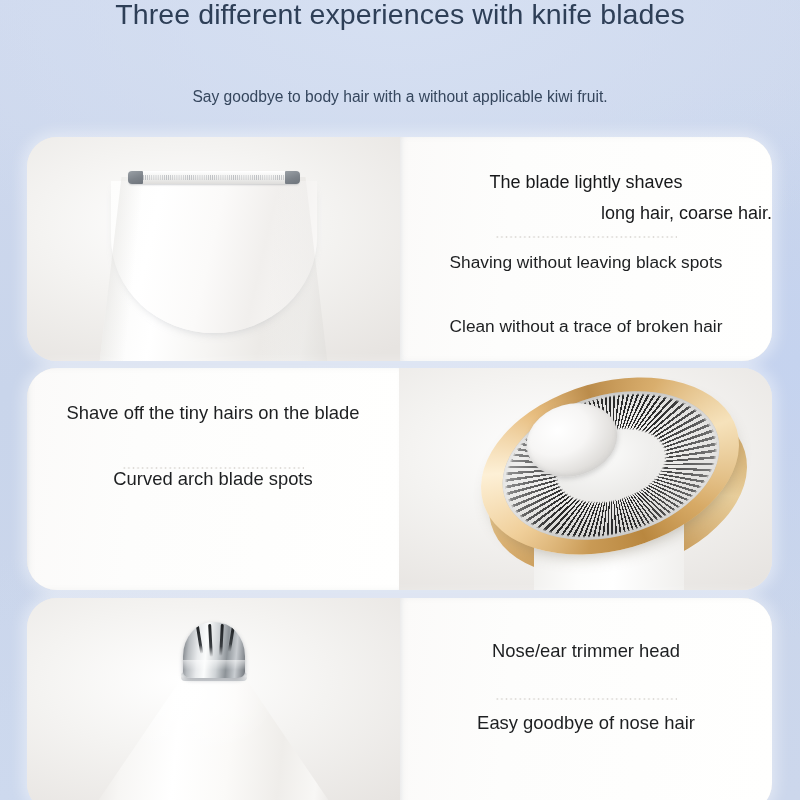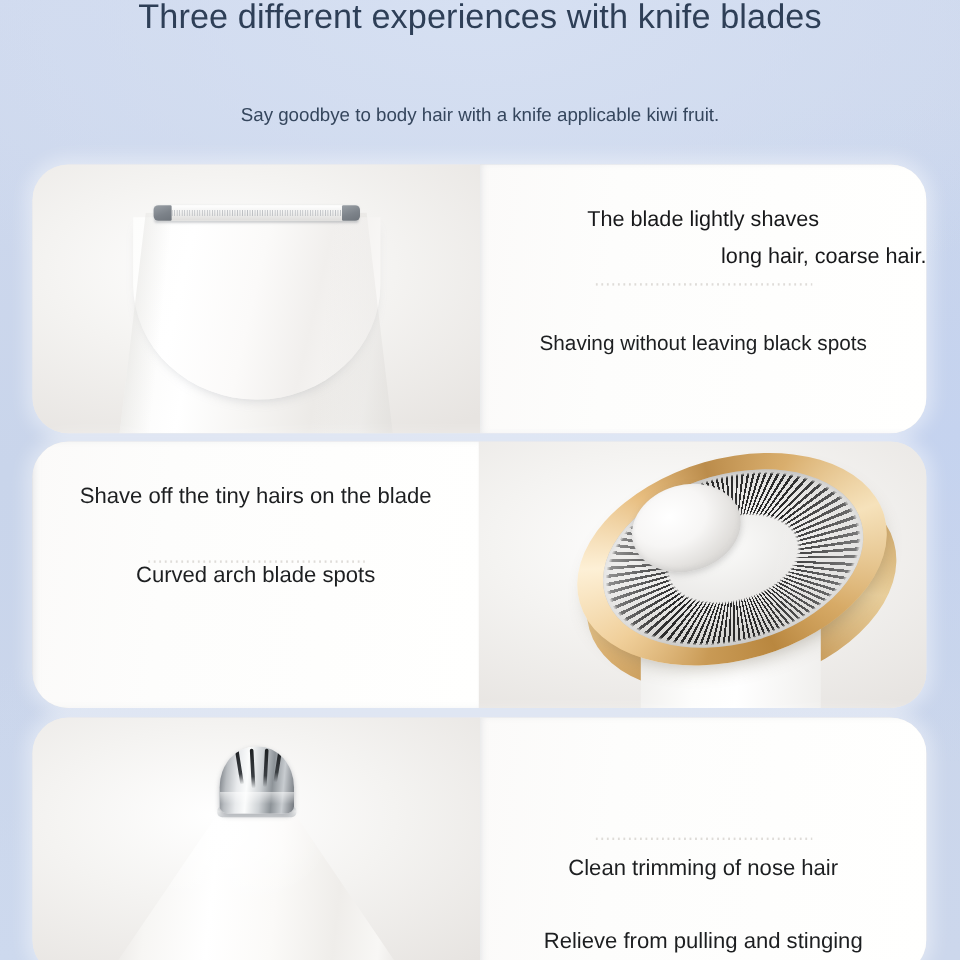--- a/index.html
+++ b/index.html
@@ -78,21 +78,21 @@
 
   
   .tx {
     position:absolute;
     width:100%;
     text-align:center;
     color:#1f2124;
     white-space:nowrap;
   }
   .tx.head  { font-size:18px; font-weight:400; line-height:31px; color:#17181a; }
-  .tx.body  { font-size:17.3px; font-weight:400; color:#1d1f21;margin-top:24px; }
+  .tx.body  { font-size:17.3px; font-weight:400; color:#1d1f21; }
   .tx.body2 { font-size:18.4px; font-weight:400; color:#1d1f21; }
 
   .dots {
     position:absolute;
     height:2px;
     left:50%;
     transform:translateX(-50%);
     background-image:radial-gradient(circle, #d9d6d2 0 .9px, rgba(0,0,0,0) 1.1px);
     background-size:4.6px 2px;
     background-repeat:repeat-x;
@@ -274,21 +274,21 @@
     background:linear-gradient(180deg,#d9dcde 0%,#f2f3f3 45%,#cfd2d5 100%);
   }
 </style>
 </head>
 <body>
 
 <div id="bg"></div>
 
 <div id="header">
   <div id="title">Three different experiences with knife blades</div>
-  <div id="subtitle">Say goodbye to body hair with a knife applicable kiwi fruit.</div>
+  <div id="subtitle">Say goodbye to body hair with a without applicable kiwi fruit.</div>
 </div>
 
 <div class="card" id="card1">
 
   <div class="pane-img">
     <div id="blade-assy">
       <div id="blade-body"></div>
       <div id="blade-arch"></div>
       <div id="blade-shade"></div>
       <div id="blade-strip">
@@ -299,20 +299,21 @@
     </div>
   </div>
 
   <div class="pane-txt">
     <div class="tx head" style="top:30px;">The blade lightly shaves</div>
     <div class="tx head" style="top:61px;text-align:right;">long hair, coarse hair.</div>
 
     <div class="dots" style="top:99px; width:182px;"></div>
 
     <div class="tx body" style="top:115px;">Shaving without leaving black spots</div>
+    <div class="tx body" style="top:179px;">Clean without a trace of broken hair</div>
   </div>
 </div>
 
 <div class="card rev" id="card2">
 
   <div class="pane-img">
     <div id="rot-assy">
       <div id="rot-body"></div>
       <div id="rot-side"></div>
       <div id="rot-rim"></div>
@@ -345,19 +346,19 @@
         <div class="slot" id="sl1"></div>
         <div class="slot" id="sl2"></div>
         <div class="slot" id="sl3"></div>
         <div class="slot" id="sl4"></div>
         <div id="nose-tip-band"></div>
       </div>
     </div>
   </div>
 
   <div class="pane-txt">
+    <div class="tx body2" style="top:42px;">Nose/ear trimmer head</div>
 
     <div class="dots" style="top:100px; width:182px;"></div>
 
-    <div class="tx body2" style="top:114px;">Clean trimming of nose hair</div>
-    <div class="tx body2" style="top:175px;">Relieve from pulling and stinging</div>
+    <div class="tx body2" style="top:114px;">Easy goodbye of nose hair</div>
   </div>
 </div>
 
 </body></html>

